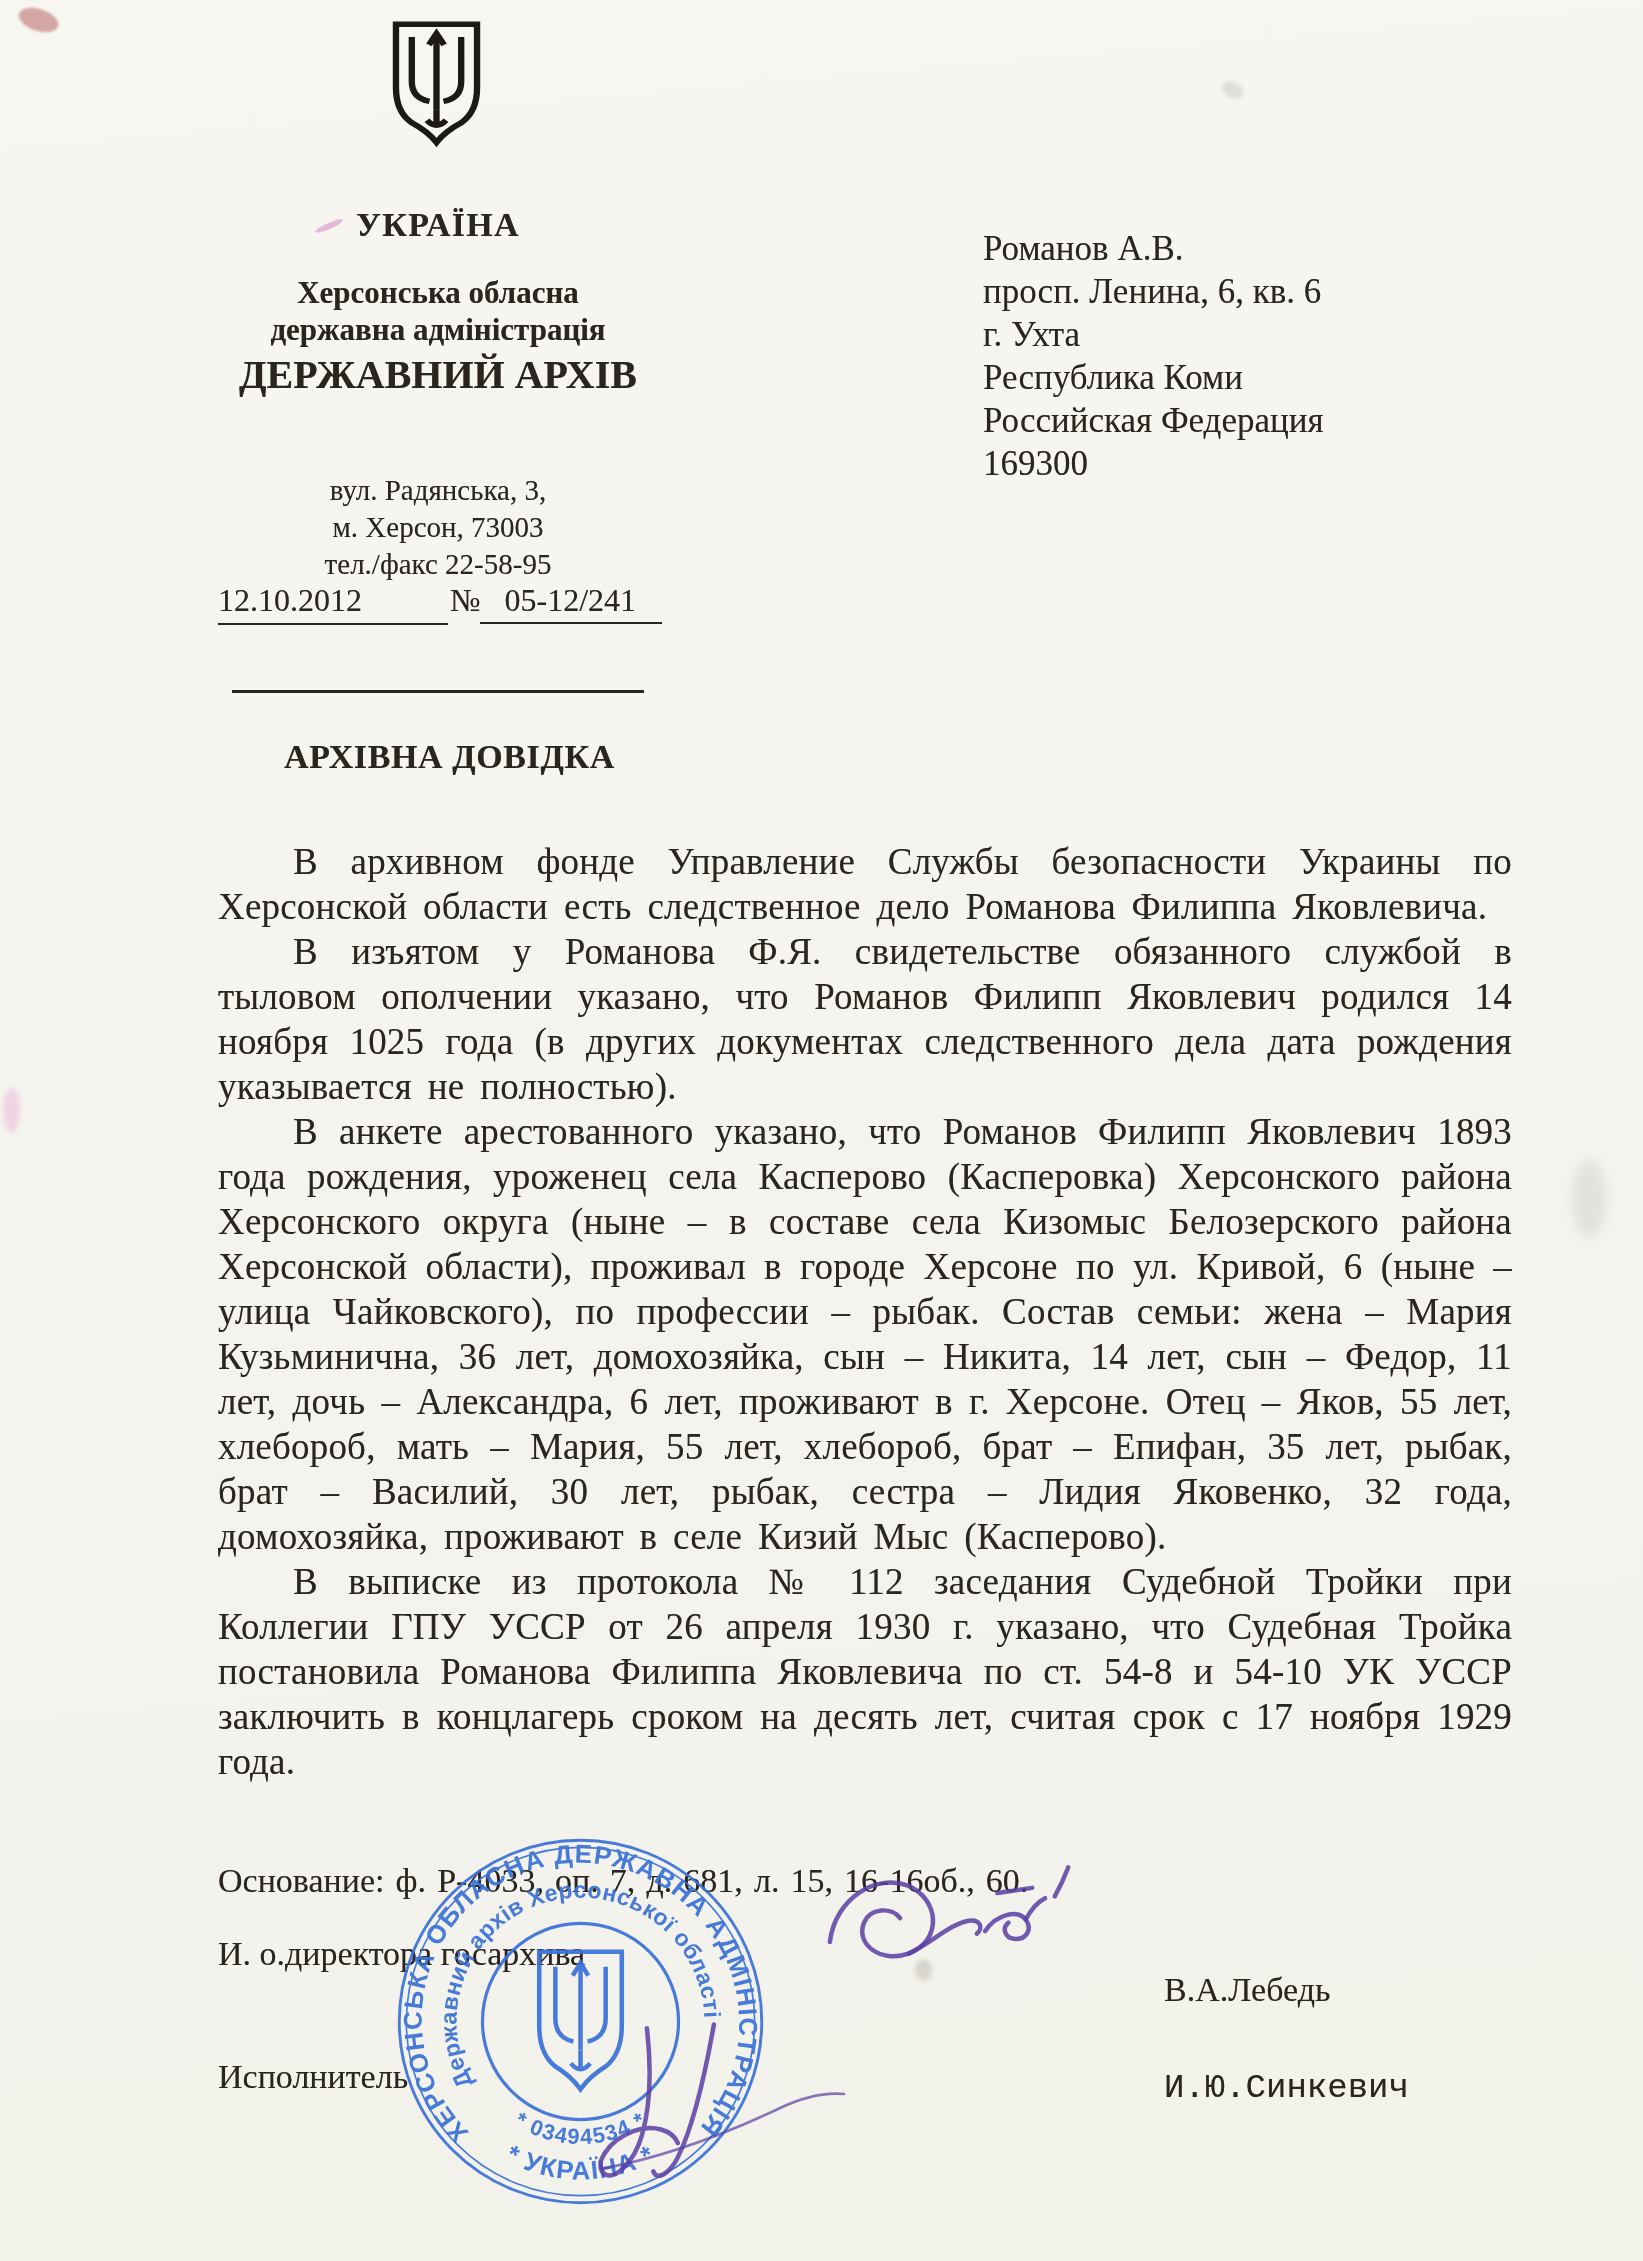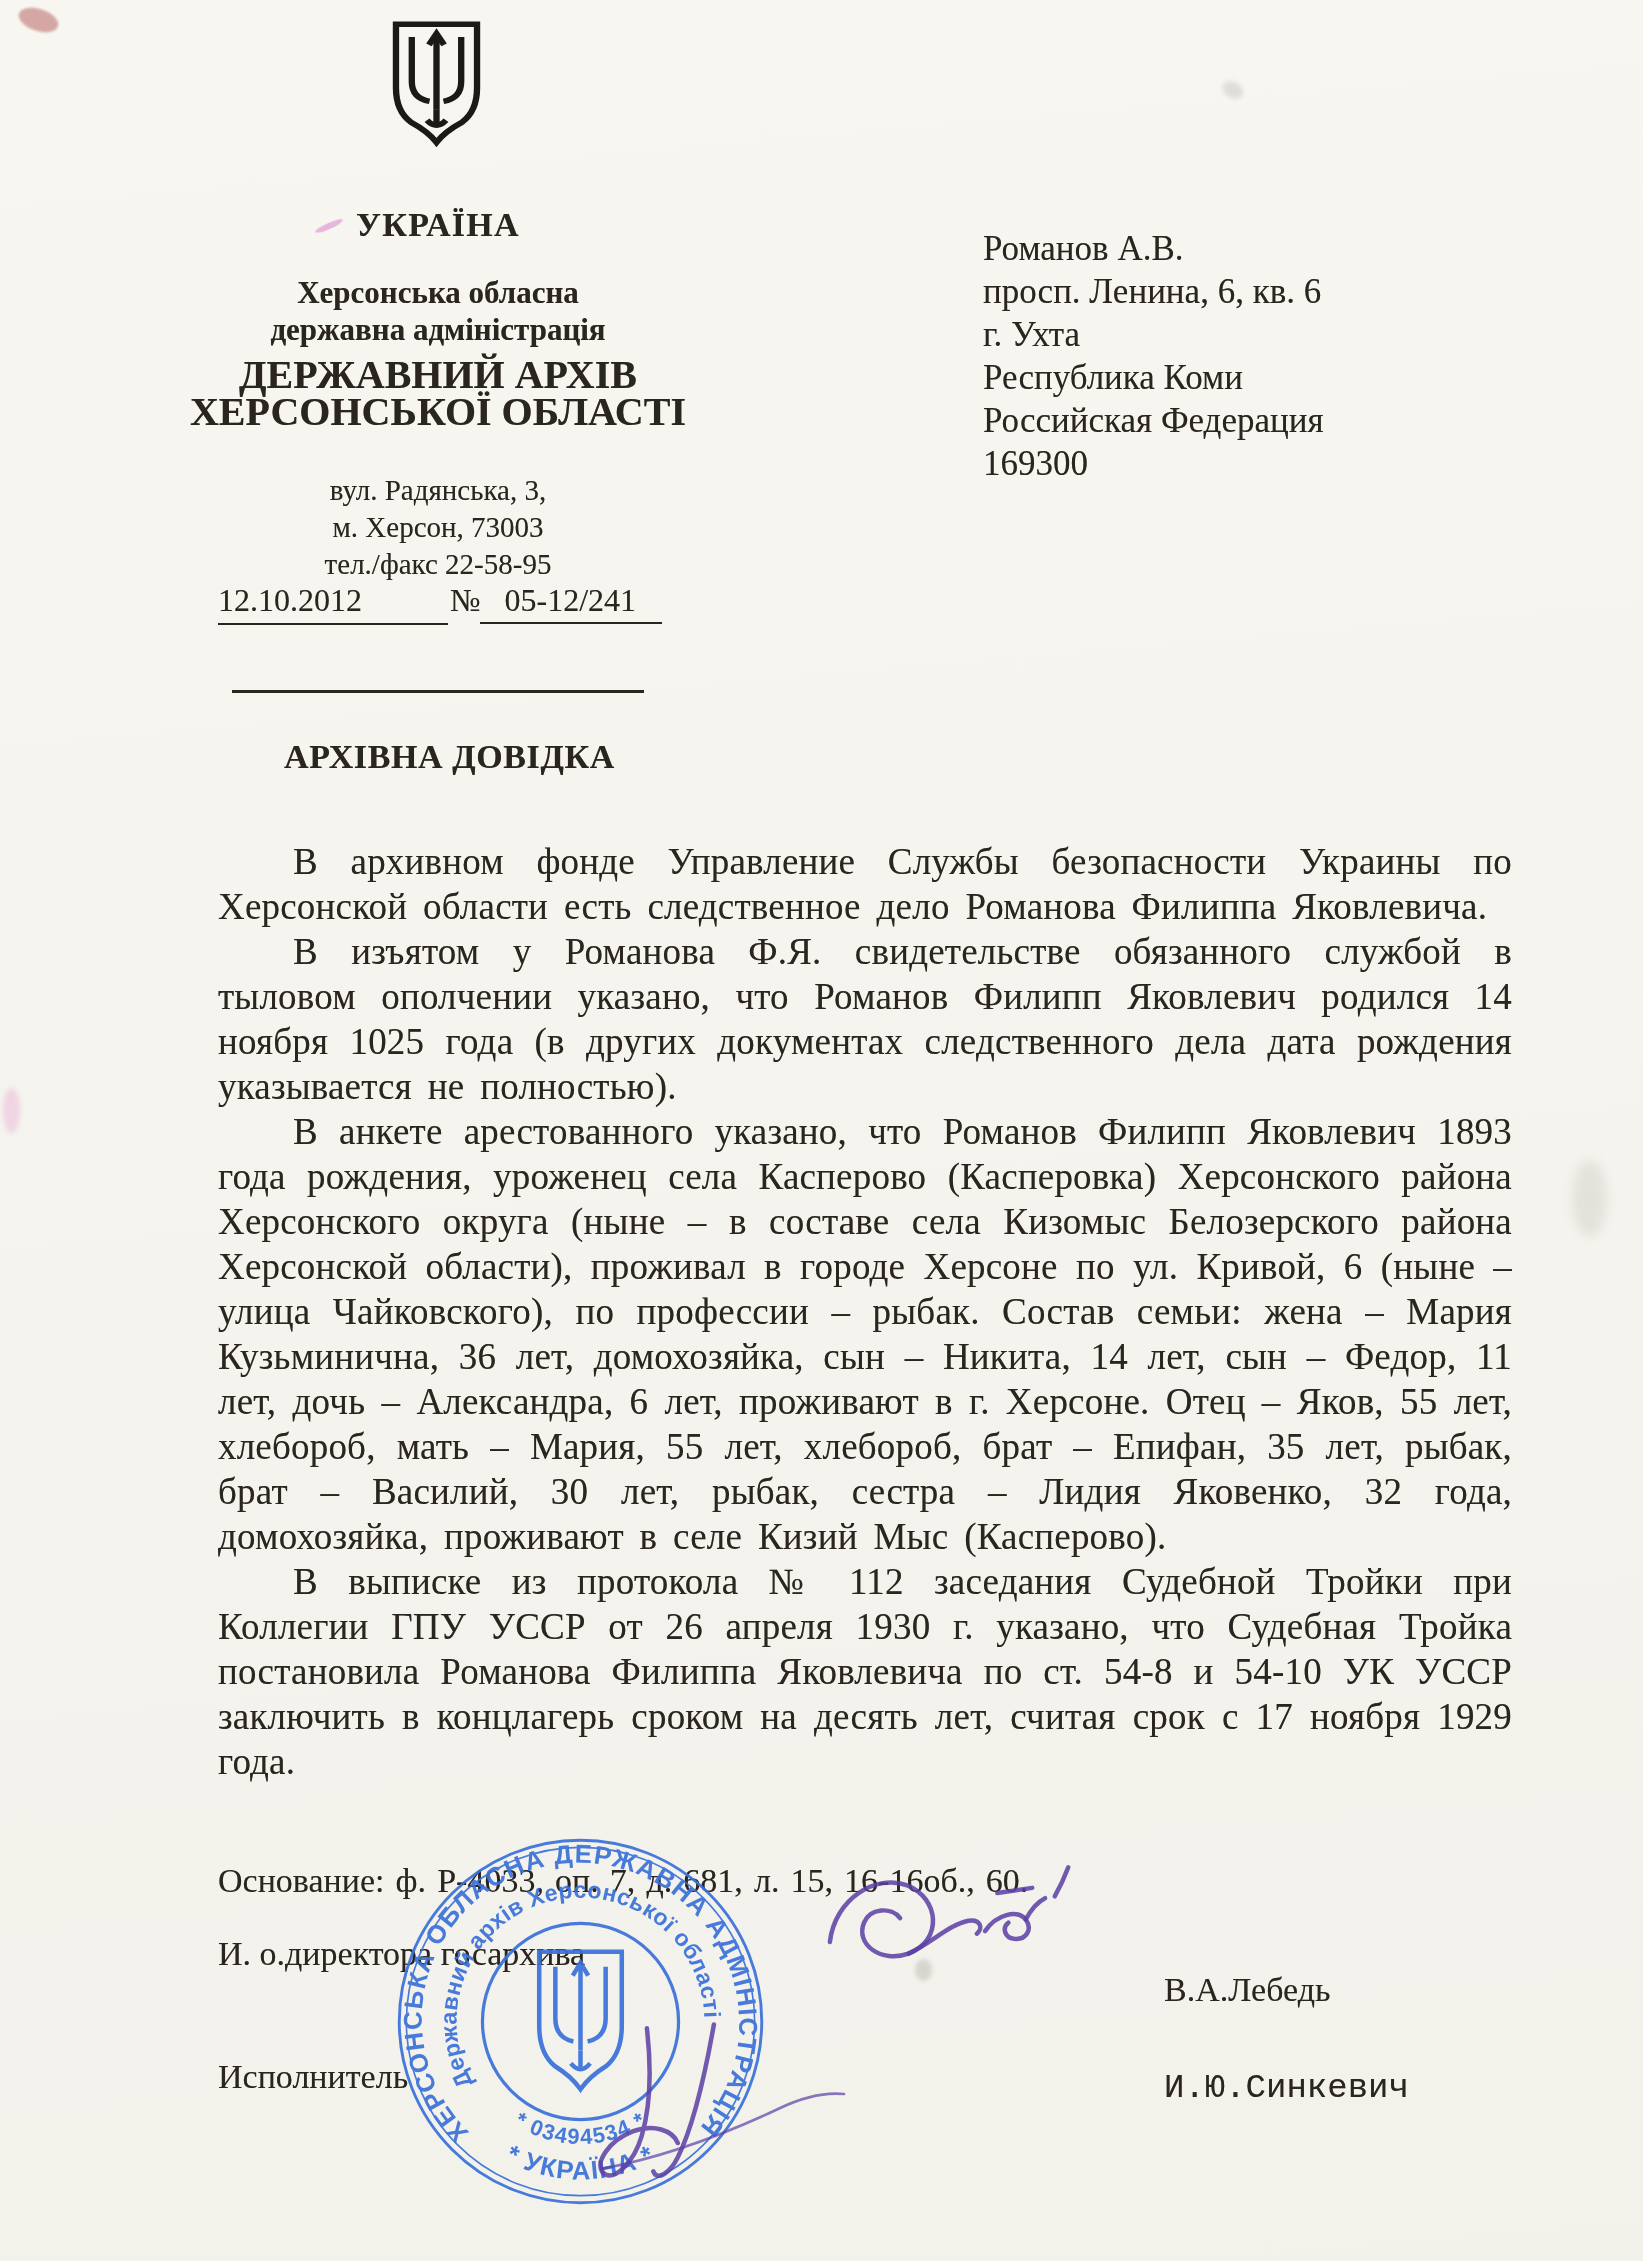--- a/index.html
+++ b/index.html
@@ -83,21 +83,20 @@
     <use href="#tryzub"></use>
   </svg>
 
   <div class="t b ctr lh-col country">УКРАЇНА</div>
   <div class="t b ctr lh-col org">
     <div class="lh-line">Херсонська обласна</div>
     <div class="lh-line">державна адміністрація</div>
   </div>
   <div class="t b ctr lh-col arch">
     <div class="lh-line">ДЕРЖАВНИЙ АРХІВ</div>
-    <div class="lh-line">ХЕРСОНСЬКОЇ ОБЛАСТІ</div>
   </div>
   <div class="t ctr lh-col addr">
     <div class="lh-line">вул. Радянська, 3,</div>
     <div class="lh-line">м. Херсон, 73003</div>
     <div class="lh-line">тел./факс 22-58-95</div>
   </div>
 
   <div class="t recipient">
     <div>Романов А.В.</div>
     <div>просп. Ленина, 6, кв. 6</div>

